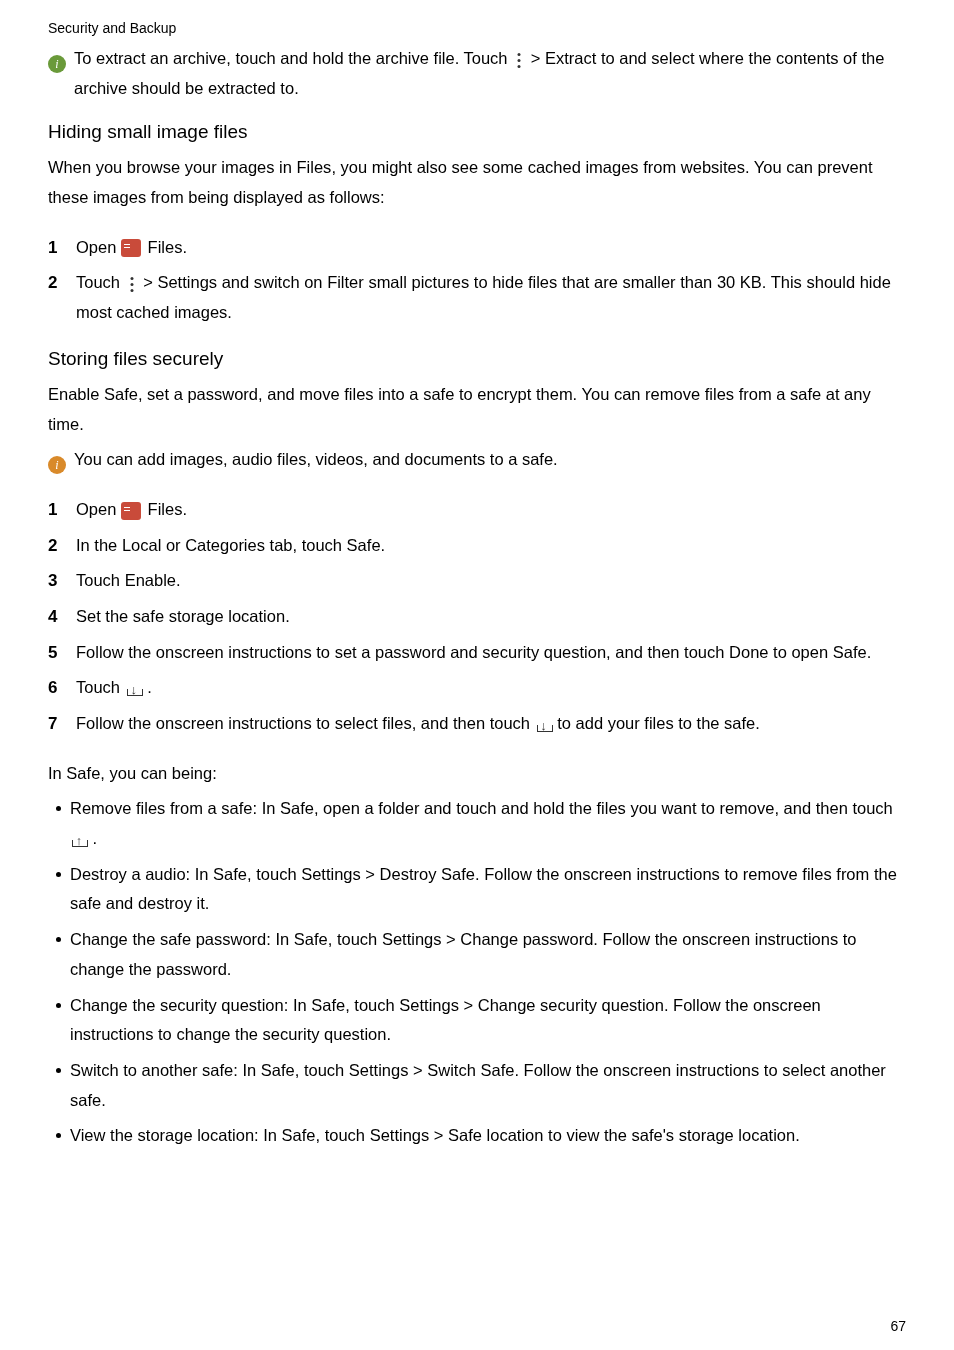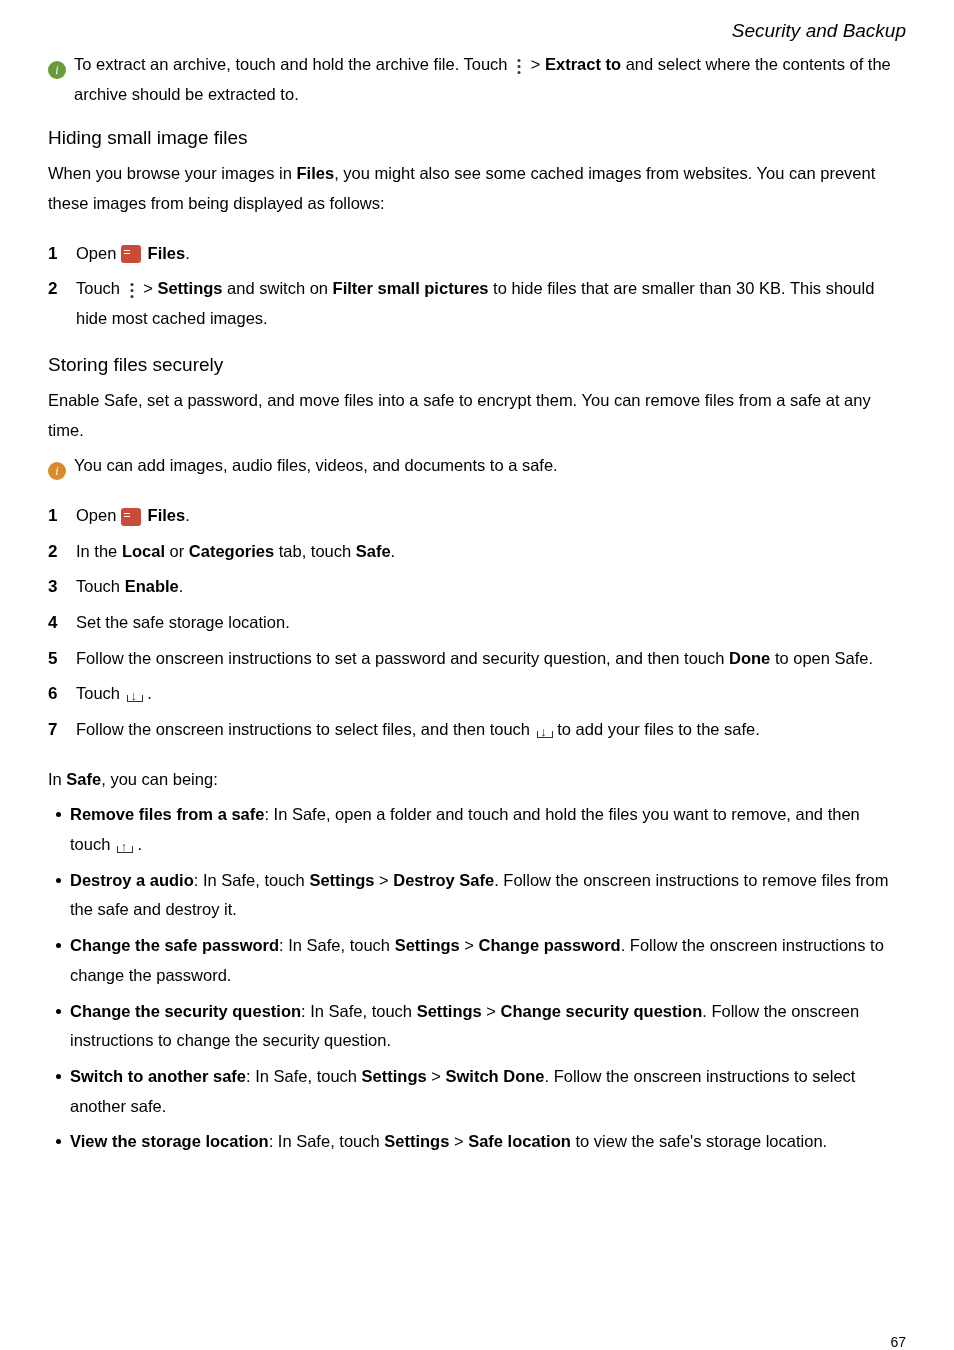--- a/index.html
+++ b/index.html
@@ -10,24 +10,22 @@
     background: #fff;
     color: #000;
     width: 954px;
   }
   .page {
     padding: 20px 48px 40px 48px;
     position: relative;
     min-height: 1350px;
   }
   .header-right {
-    text-align: right;
-    font-size: 19px;
+    font-size: 14px;
     margin-bottom: 8px;
-    font-style: italic;
   }
   .info-icon {
     display: inline-block;
     width: 18px;
     height: 18px;
     border-radius: 50%;
     background: #6a9a3a;
     color: #fff;
     text-align: center;
     line-height: 18px;
@@ -210,25 +208,25 @@
     padding-left: 26px;
     position: relative;
   }
   .tip-icon-wrap {
     position: absolute;
     left: 0;
     top: 4px;
   }
   .page-num {
     position: absolute;
-    bottom: 0;
+    bottom: 16px;
     right: 48px;
     font-size: 14px;
   }
-  b { font-weight: bold; }
+  b { font-weight: normal; }
 </style>
 </head>
 <body>
 
 <div class="page">
 
   <div class="header-right">Security and Backup</div>
 
   <p class="tip-block">
     <span class="tip-icon-wrap"><span class="info-icon">i</span></span>
@@ -296,21 +294,21 @@
     <li>
       <b>Destroy a audio</b><span>: In Safe, touch </span><b>Settings</b><span> &gt; </span><b>Destroy Safe</b><span>. Follow the onscreen instructions to remove files from the safe and destroy it.</span>
     </li>
     <li>
       <b>Change the safe password</b><span>: In Safe, touch </span><b>Settings</b><span> &gt; </span><b>Change password</b><span>. Follow the onscreen instructions to change the password.</span>
     </li>
     <li>
       <b>Change the security question</b><span>: In Safe, touch </span><b>Settings</b><span> &gt; </span><b>Change security question</b><span>. Follow the onscreen instructions to change the security question.</span>
     </li>
     <li>
-      <b>Switch to another safe</b><span>: In Safe, touch </span><b>Settings</b><span> &gt; </span><b>Switch Done</b><span>. Follow the onscreen instructions to select another safe.</span>
+      <b>Switch to another safe</b><span>: In Safe, touch </span><b>Settings</b><span> &gt; </span><b>Switch Safe</b><span>. Follow the onscreen instructions to select another safe.</span>
     </li>
     <li>
       <b>View the storage location</b><span>: In Safe, touch </span><b>Settings</b><span> &gt; </span><b>Safe location</b><span> to view the safe's storage location.</span>
     </li>
   </ul>
 
   <div class="page-num">67</div>
 </div>
 
 </body></html>

